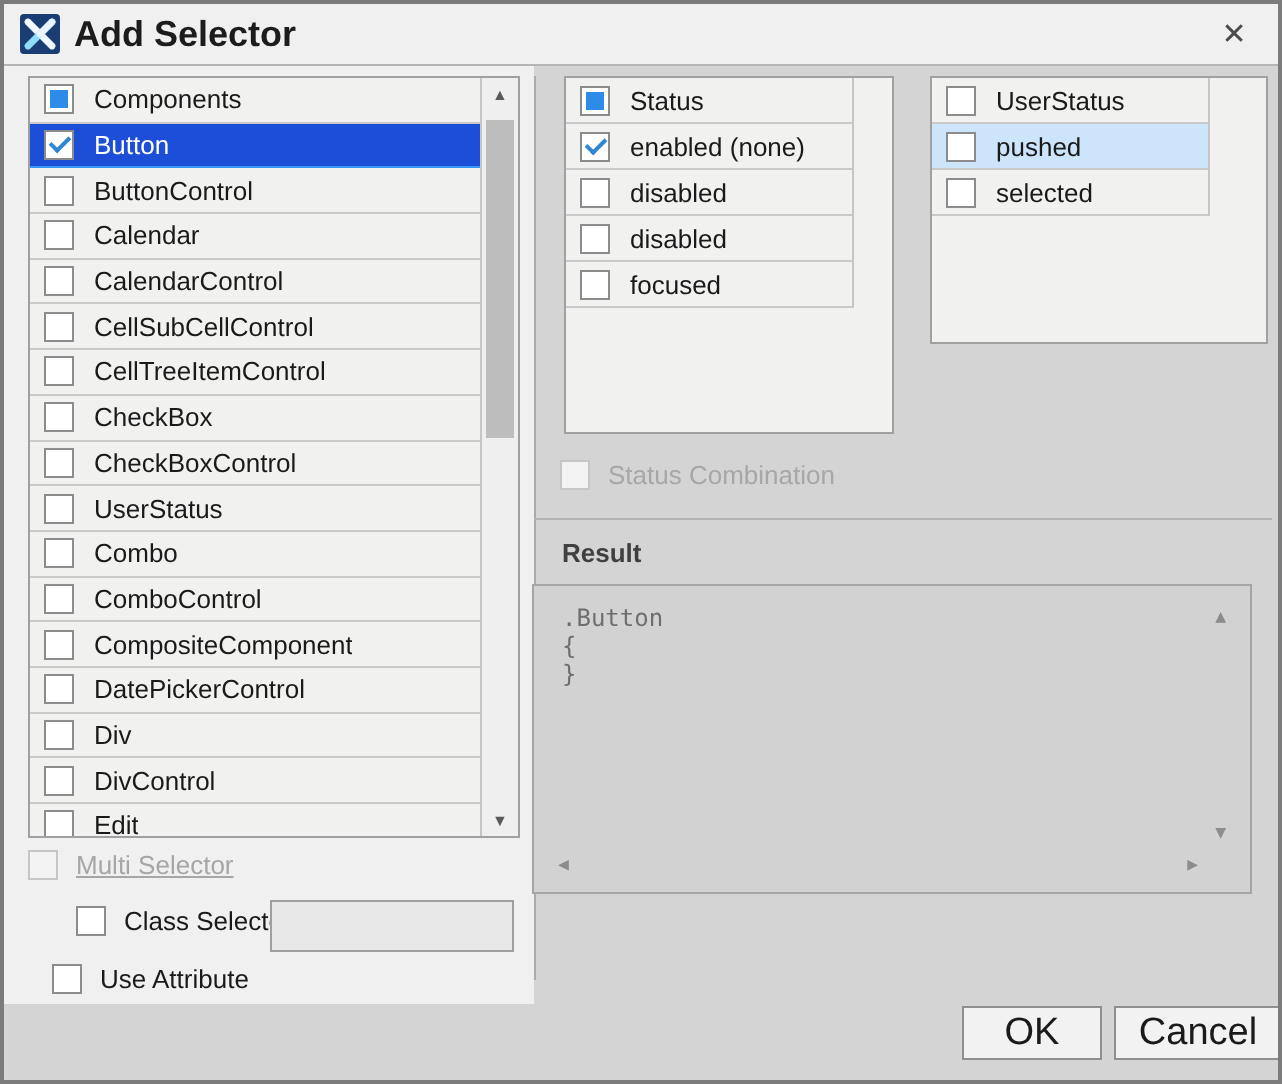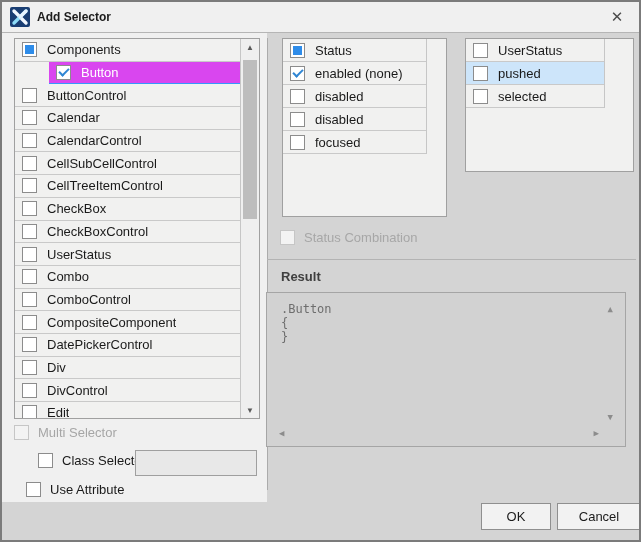--- a/index.html
+++ b/index.html
@@ -6,40 +6,40 @@
   .window{
     position:relative;width:641px;height:542px;box-sizing:border-box;
     background:#d4d4d4;border:2px solid #7b7b7b;
     font-family:"Liberation Sans",sans-serif;font-size:13px;color:#1a1a1a;
     overflow:hidden;
   }
   
   .titlebar{position:absolute;left:0;top:0;right:0;height:30px;background:#f0f0f0;
     border-bottom:1px solid #b5b5b5;display:flex;align-items:center;}
   .appicon{width:20px;height:20px;margin-left:8px;flex:0 0 auto;}
-  .title{margin-left:7px;font-size:12px;font-weight:600;color:#1c1c1c;}
+  .title{margin-left:7px;font-size:18px;font-weight:600;color:#1c1c1c;}
   .closebtn{position:absolute;right:8px;top:3px;width:28px;height:24px;
     display:flex;align-items:center;justify-content:center;
     color:#4c4c4c;font-size:15px;cursor:default;}
   
   .left-region{position:absolute;left:0;top:31px;width:265px;height:469px;background:#f0f0f0;}
   .vdivider{position:absolute;left:265px;top:36px;width:1px;height:452px;background:#ababab;}
   
   .panel{position:absolute;background:#f1f1f0;border:1px solid #a0a0a0;box-sizing:border-box;overflow:hidden;}
   .panel-left{left:12px;top:36px;width:246px;height:381px;}
   .panel-mid{left:280px;top:36px;width:165px;height:179px;text-align:right;}
   .panel-right{left:463px;top:36px;width:169px;height:134px;}
   .rows{position:absolute;left:0;top:0;border-right:1px solid #c6c6c6;}
   .panel-left .rows{right:18px;}
   .panel-mid .rows{width:143px;}
   .panel-right .rows{width:138px;}
   .row{height:21.7px;display:flex;align-items:center;border-bottom:1px solid #c9c9c9;background:#f1f1f0;}
   .panel-mid .row,.panel-right .row{height:22px;}
   .row .lbl{white-space:nowrap;overflow:hidden;}
-  .row.sel{background:#d946ef;color:#ffffff;border-bottom-color:#3498fb;margin-left:34px;}
+  .row.sel{background:#1d4ed8;color:#ffffff;border-bottom-color:#3498fb;}
   .row.hl{background:#cde5fa;}
   
   .cb{flex:0 0 auto;width:13px;height:13px;margin:0 10px 0 7px;background:#ffffff;
     border:1px solid #8c8c8c;box-sizing:content-box;}
   .cb.checked::after{content:"";display:block;width:8px;height:4px;margin:2px auto 0;
     border-left:2px solid #2f86d4;border-bottom:2px solid #2f86d4;transform:rotate(-45deg);}
   .cb.indet::after{content:"";display:block;width:9px;height:9px;margin:2px auto;background:#2e8ce9;}
   .cb.disabled{border-color:#c6c6c6;background:#f3f3f3;}
   
   .vsb{position:absolute;right:0;top:0;width:18px;height:100%;background:#efefef;}
@@ -58,29 +58,29 @@
     font-family:"DejaVu Sans Mono",monospace;font-size:12px;line-height:14px;color:#6e6e6e;
     padding:9px 0 0 14px;}
   .result-box .sarr{position:absolute;font-size:9px;color:#8c8c8c;line-height:9px;}
   .sarr.up{right:12px;top:12px;}
   .sarr.down{right:12px;bottom:24px;}
   .sarr.left{left:12px;bottom:8px;}
   .sarr.right{right:26px;bottom:8px;}
   
   .opt-row{position:absolute;display:flex;align-items:center;}
   .opt-row .cb{margin:0 9px 0 0;}
-  .opt-multi{left:12px;top:423px;color:#a6a6a6;}
+  .opt-multi{left:12px;top:423px;color:#a6a6a6;text-decoration:underline;}
   .opt-class{left:12px;top:451px;padding-left:24px;}
   .opt-attr{left:24px;top:480px;}
   .cls-input{position:absolute;left:133px;top:448px;width:122px;height:26px;box-sizing:border-box;
     background:#e8e8e8;border:1px solid #9f9f9f;font-family:"Liberation Sans",sans-serif;font-size:13px;
     padding:0 4px;}
   
   .btn{position:absolute;top:501px;height:27px;box-sizing:border-box;background:#f2f2f2;
-    border:1px solid #8f8f8f;font-family:"Liberation Sans",sans-serif;font-size:13px;color:#1a1a1a;
+    border:1px solid #8f8f8f;font-family:"Liberation Sans",sans-serif;font-size:19px;color:#1a1a1a;
     display:flex;align-items:center;justify-content:center;}
   .btn-ok{left:479px;width:70px;}
   .btn-cancel{left:555px;width:84px;}
 </style>
 </head>
 <body>
 
 <div class="window">
 
   <div class="titlebar">

